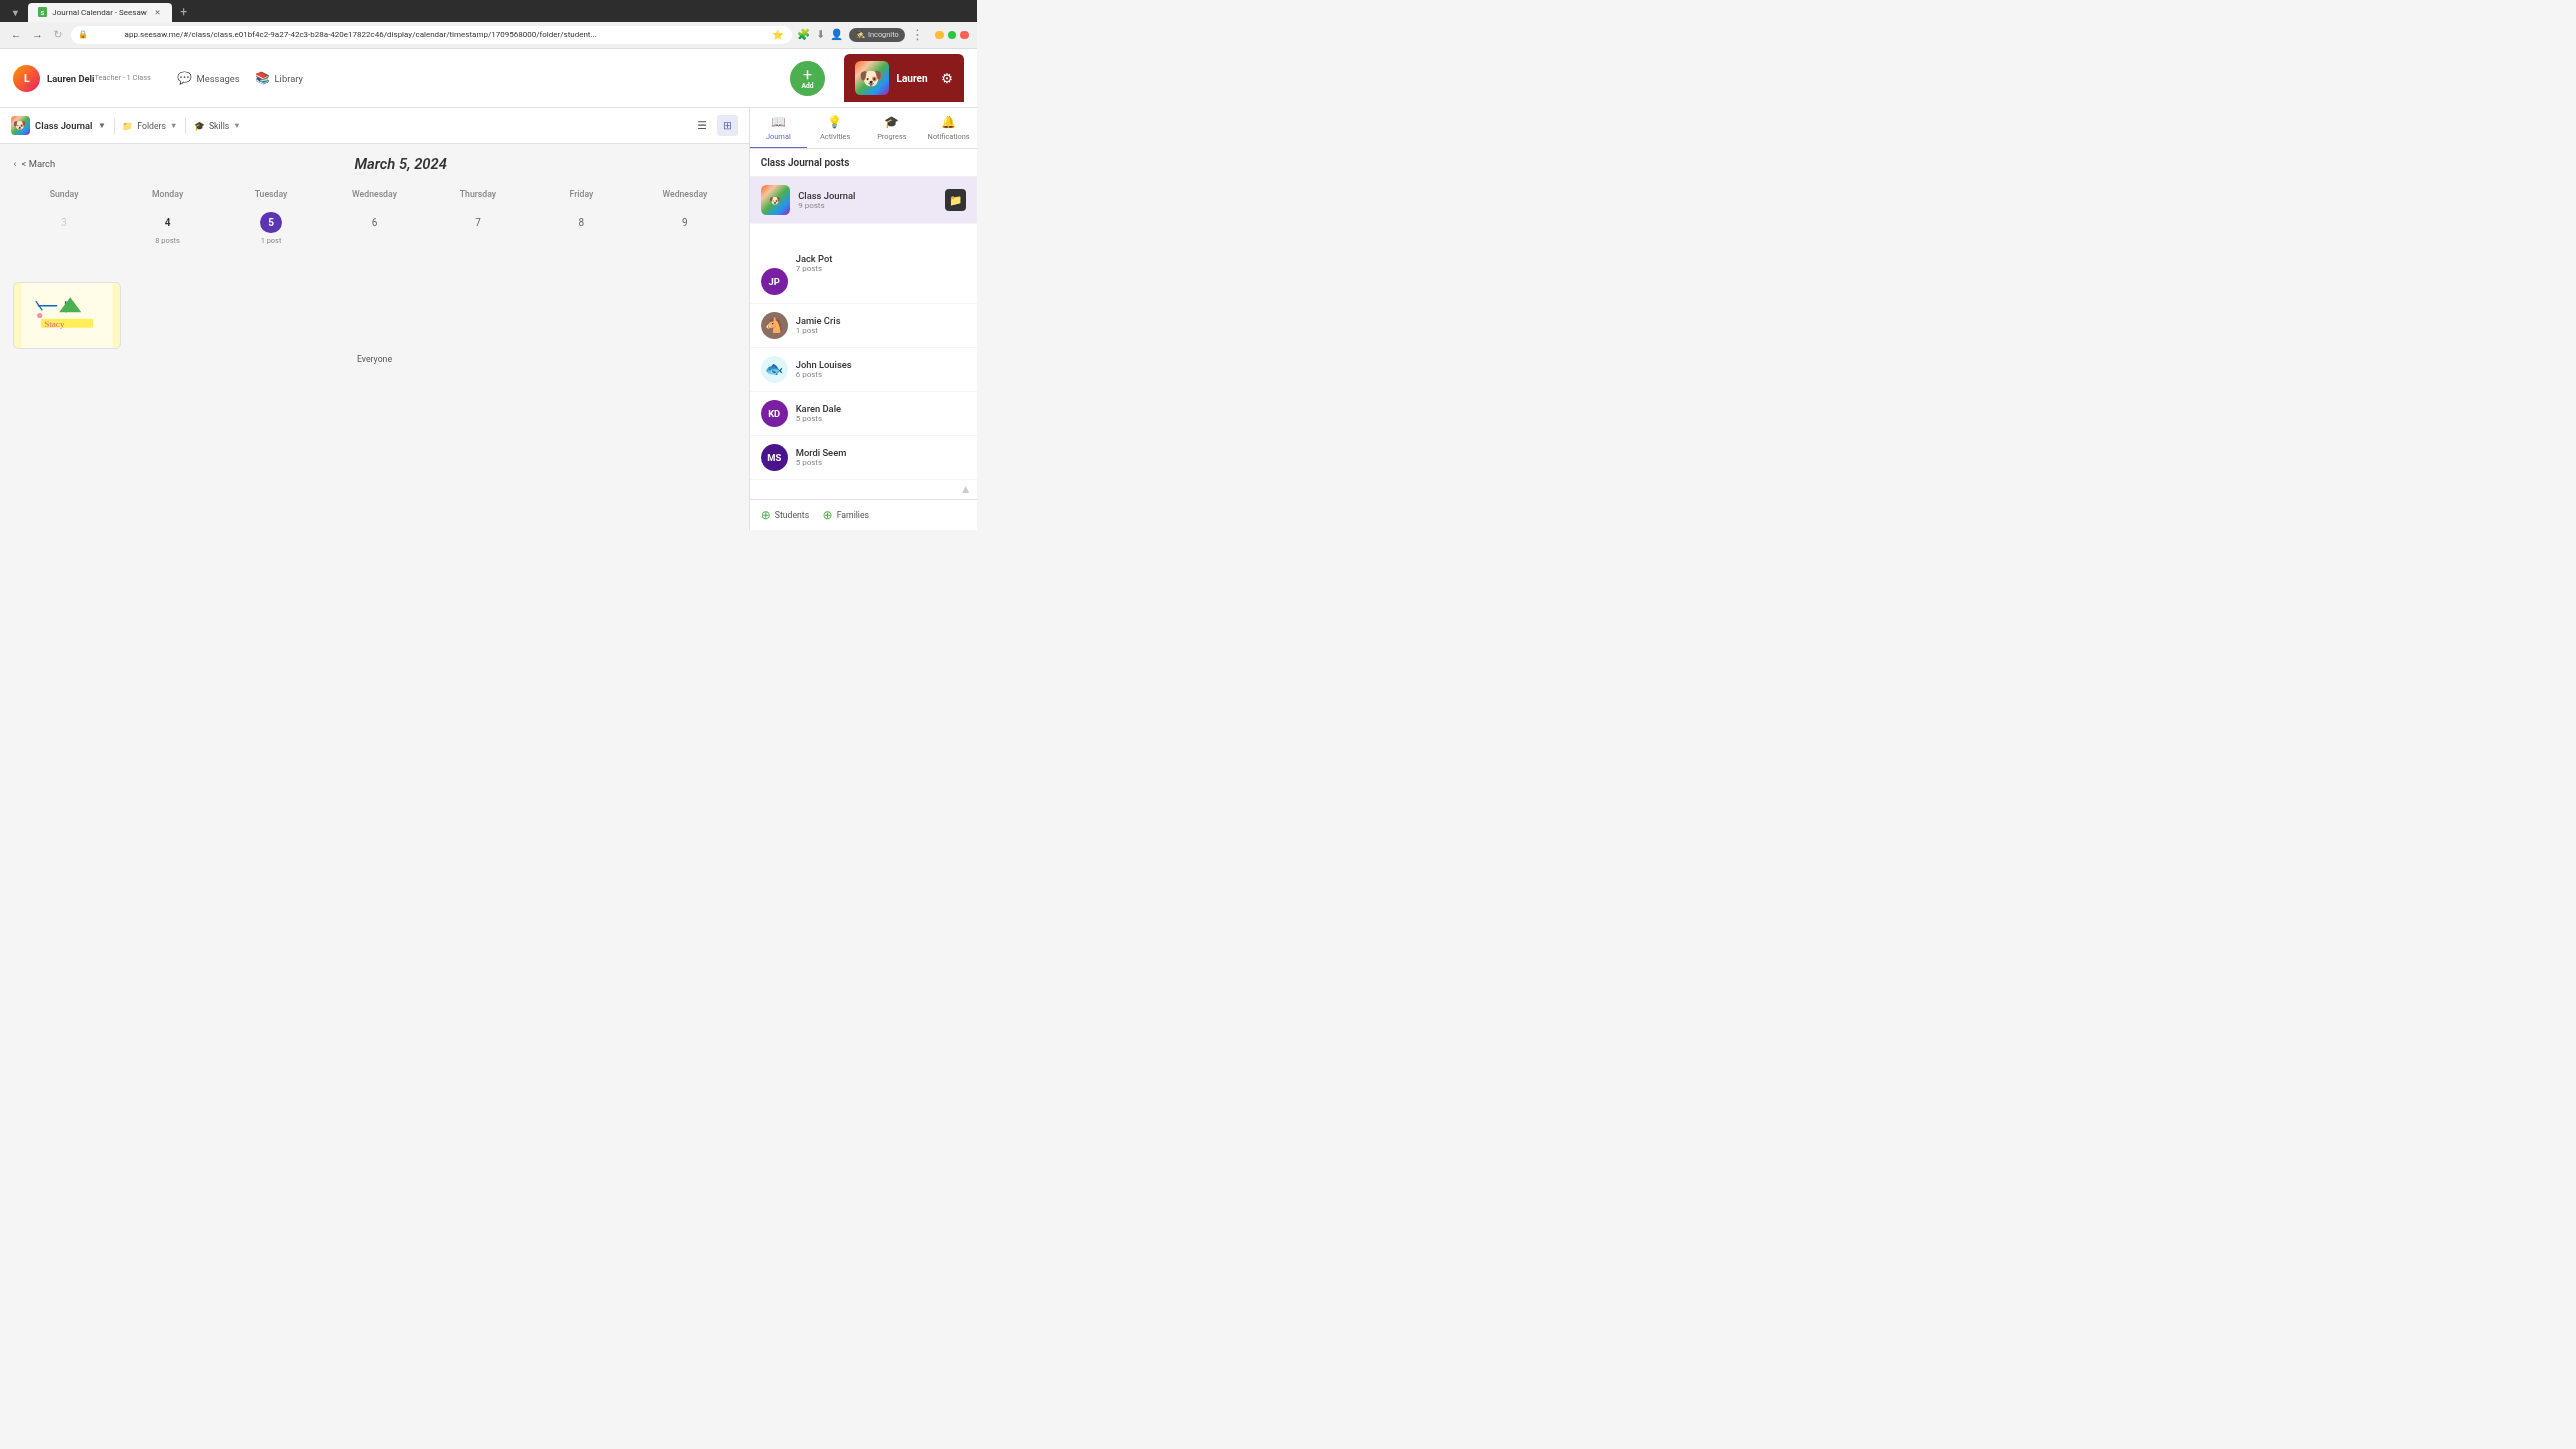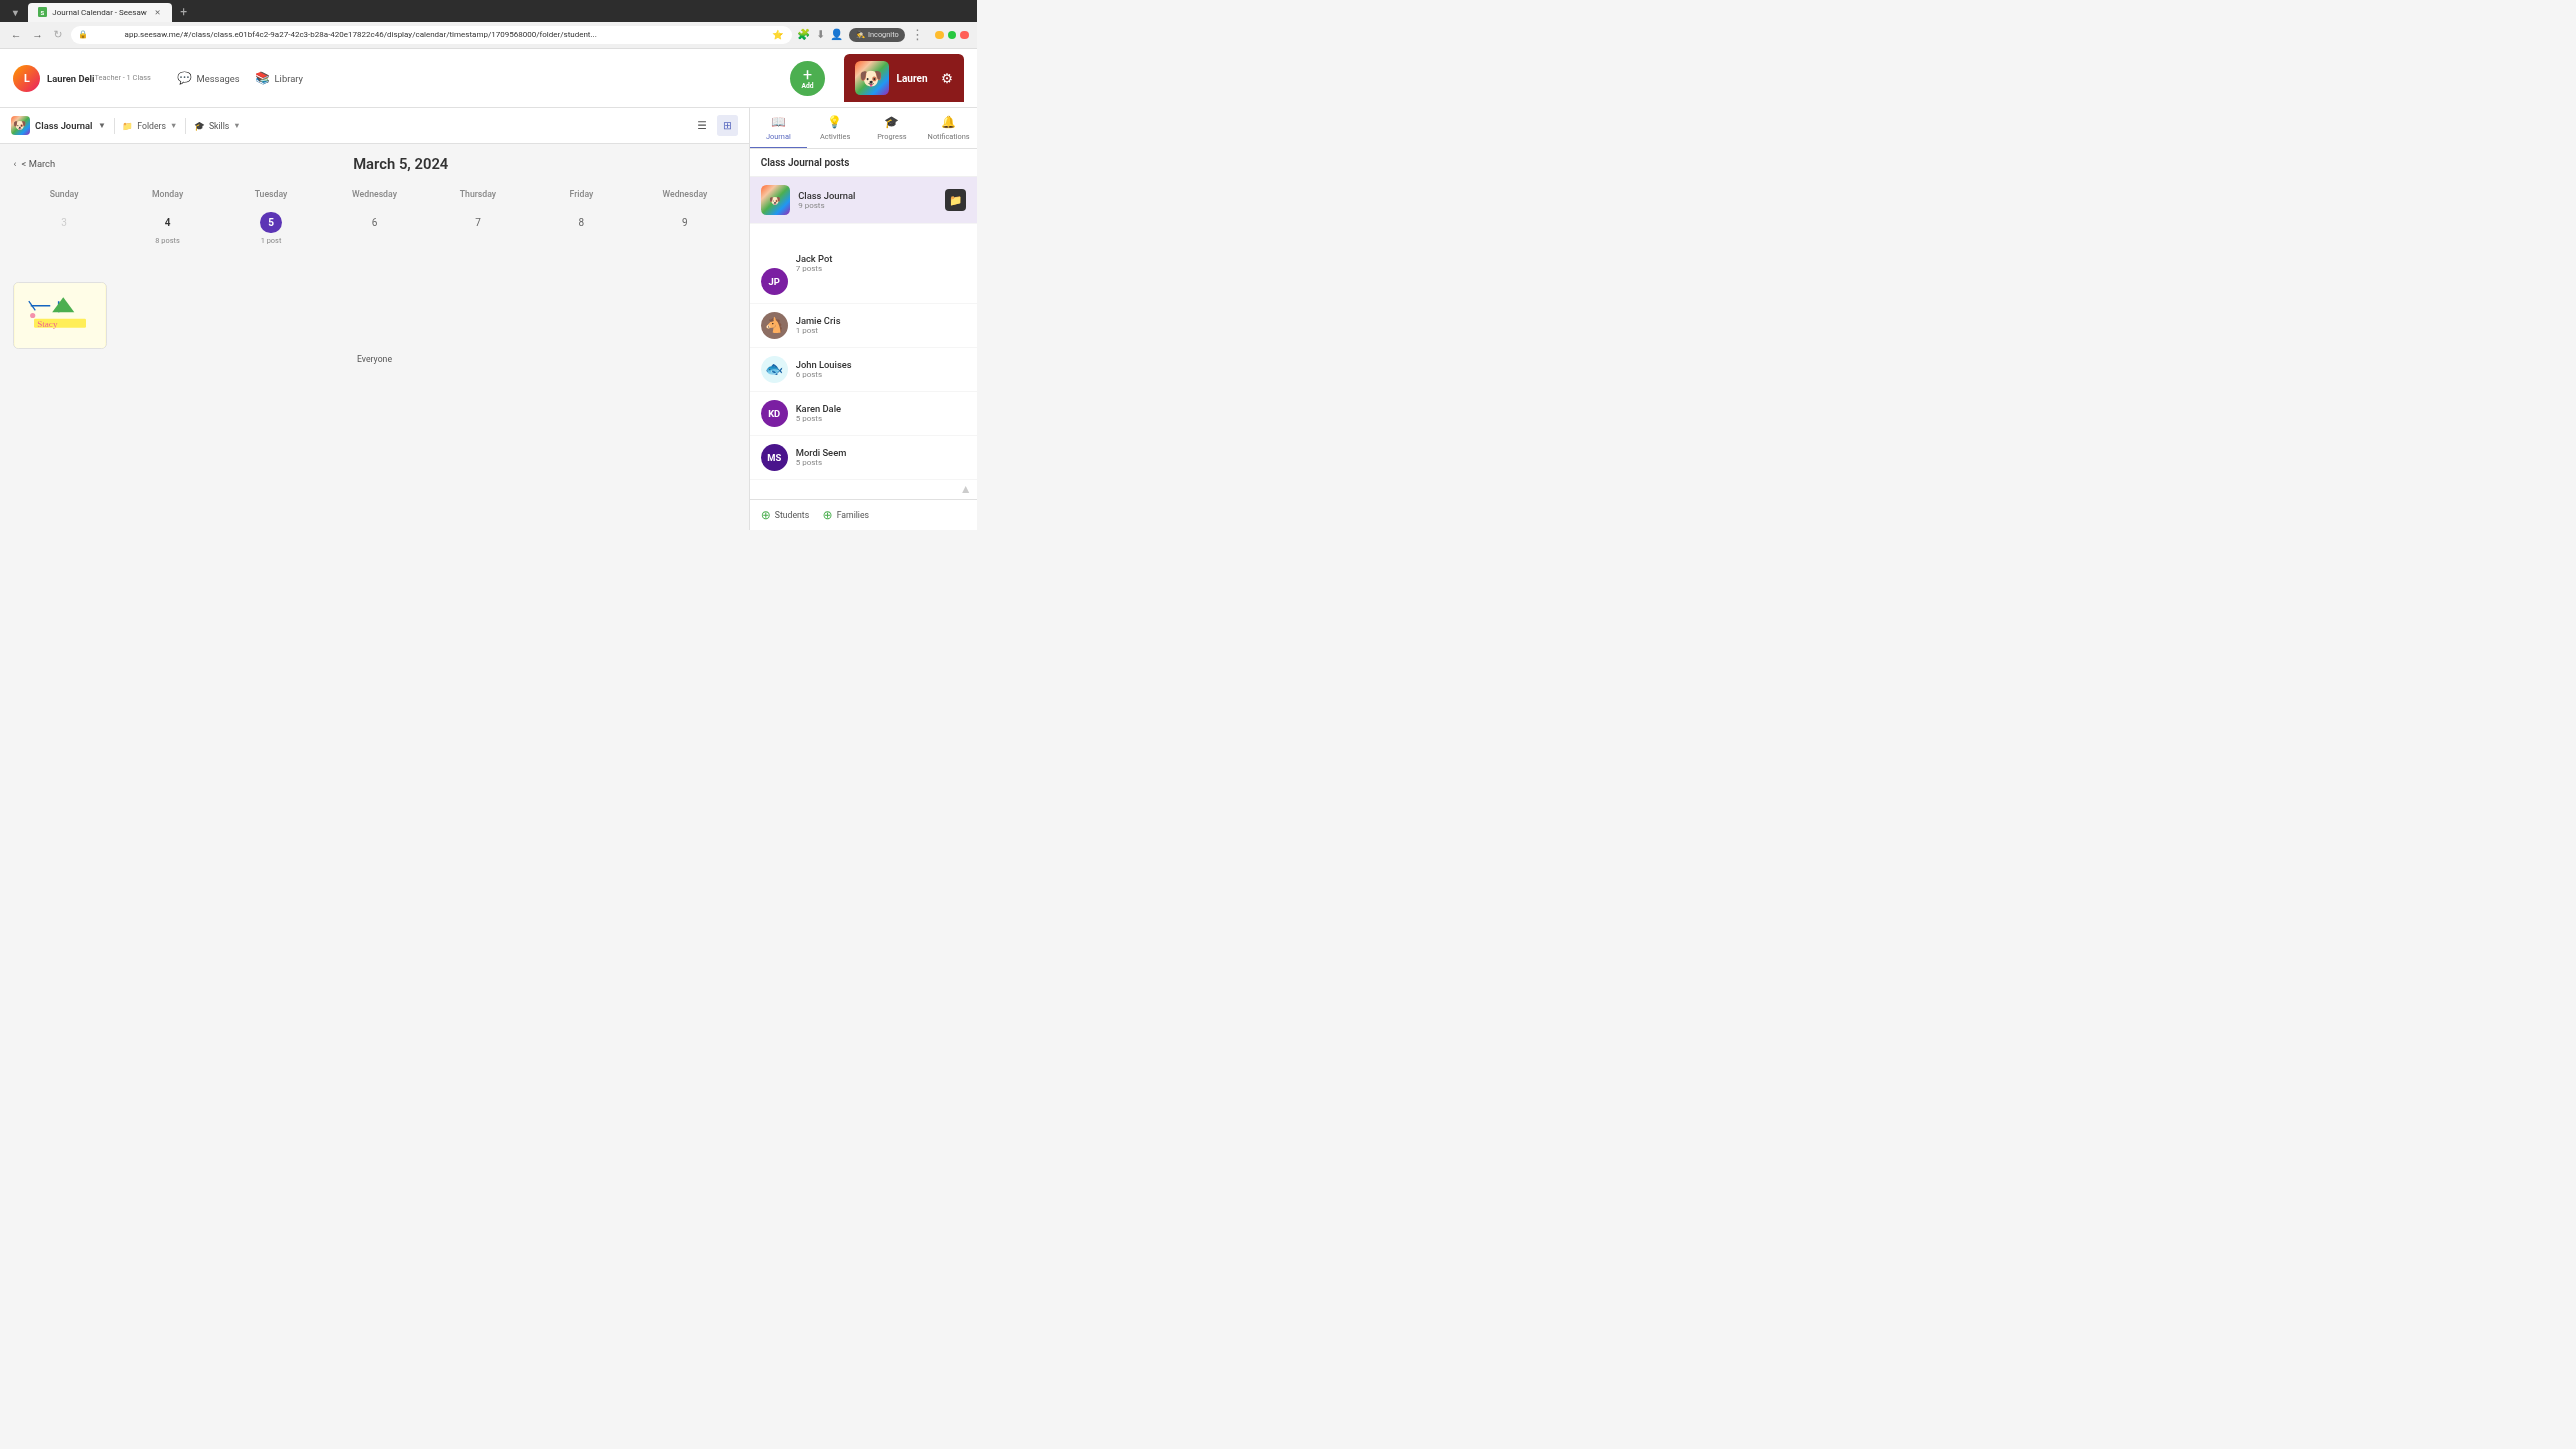--- a/index.html
+++ b/index.html
@@ -274,20 +274,21 @@
       font-size: 9.4px;
       cursor: pointer;
       color: #555;
     }
     .current-date-label {
       font-size: 14.8px;
       font-weight: 600;
       color: #333;
       flex: 1;
       text-align: center;
+      font-style: italic;
     }
     .calendar-grid {
       display: grid;
       grid-template-columns: repeat(7, 1fr);
       gap: 2px;
     }
     .day-header {
       text-align: center;
       font-size: 8.7px;
       color: #888;
@@ -323,21 +324,21 @@
       font-size: 7.4px;
       color: #888;
       margin-top: 2.7px;
     }
 
     
     .post-thumbnail-area {
       padding: 10.7px 13.4px;
     }
     .post-thumbnail {
-      width: 94px;
+      width: 108px;
       height: 67px;
       border-radius: 5.4px;
       background: #fef9c3;
       border: 1.3px solid #e0e0e0;
       overflow: hidden;
       position: relative;
       cursor: pointer;
     }
     .thumbnail-drawing {
       position: absolute;

